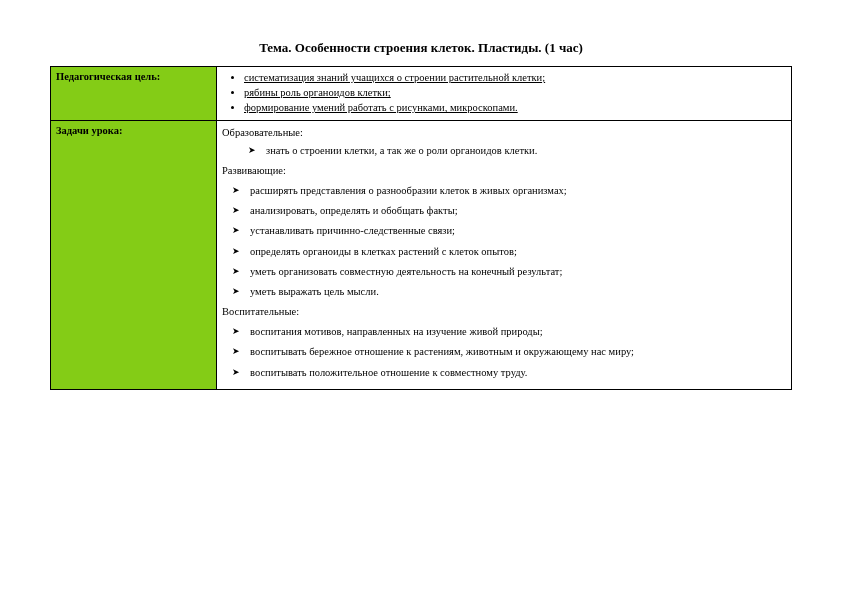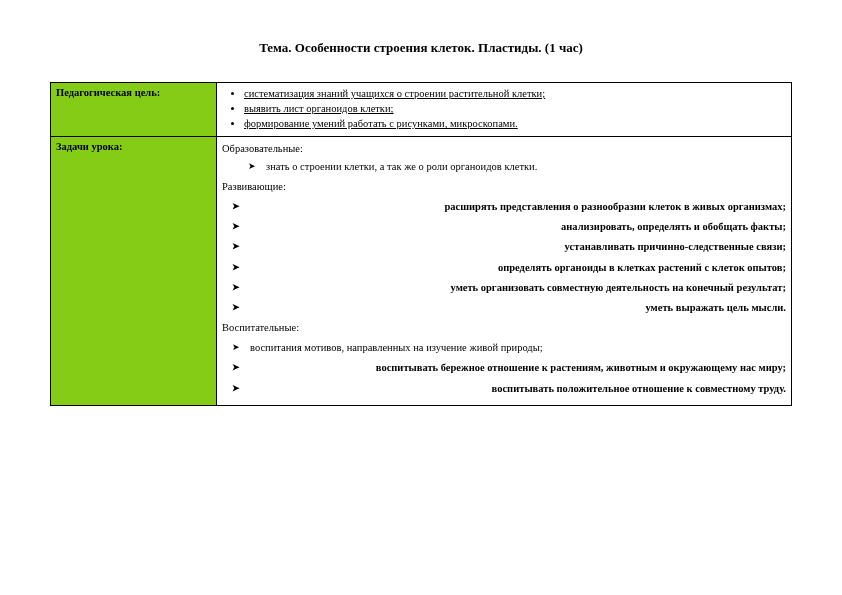--- a/index.html
+++ b/index.html
@@ -7,21 +7,21 @@
     padding: 40px 50px;
     font-family: "Times New Roman", Times, serif;
     font-size: 11px;
     background: #fff;
     color: #000;
   }
   .title {
     text-align: center;
     font-weight: bold;
     font-size: 13px;
-    margin-bottom: 26px;
+    margin-bottom: 10px;
   }
   table.lesson {
     border-collapse: collapse;
     width: 100%;
     table-layout: fixed;
   }
   table.lesson td {
     border: 1px solid #000;
     vertical-align: top;
     padding: 3px 5px;
@@ -56,36 +56,36 @@
     position: relative;
   }
   ul.arrows li::before {
     content: "➤";
     position: absolute;
     left: -18px;
     font-size: 9px;
     color: #000;
   }
   ul.arrows.tight li { margin: 2px 16px; }
-  .bold { font-weight: bold; text-align: right; }
+  .bold { font-weight: normal; }
   .justify { text-align: justify; }
 </style>
 </head>
 <body>
 
 <div class="title">Тема. Особенности строения клеток. Пластиды. (1 час)</div>
 
 <table class="lesson">
   <tbody>
       <tr>
     <td class="label">Педагогическая цель:</td>
     <td>
       <ul class="bullets">
         <li>систематизация знаний учащихся о строении растительной клетки;</li>
-        <li>выявить лист органоидов клетки;</li>
+        <li>рябины роль органоидов клетки;</li>
         <li> формирование умений работать с рисунками, микроскопами.</li>
       </ul>
     </td>
   </tr>
 
   <tr>
     <td class="label">Задачи урока:</td>
     <td>
       <div class="sect-head">Образовательные:</div>
       <ul class="arrows tight">

